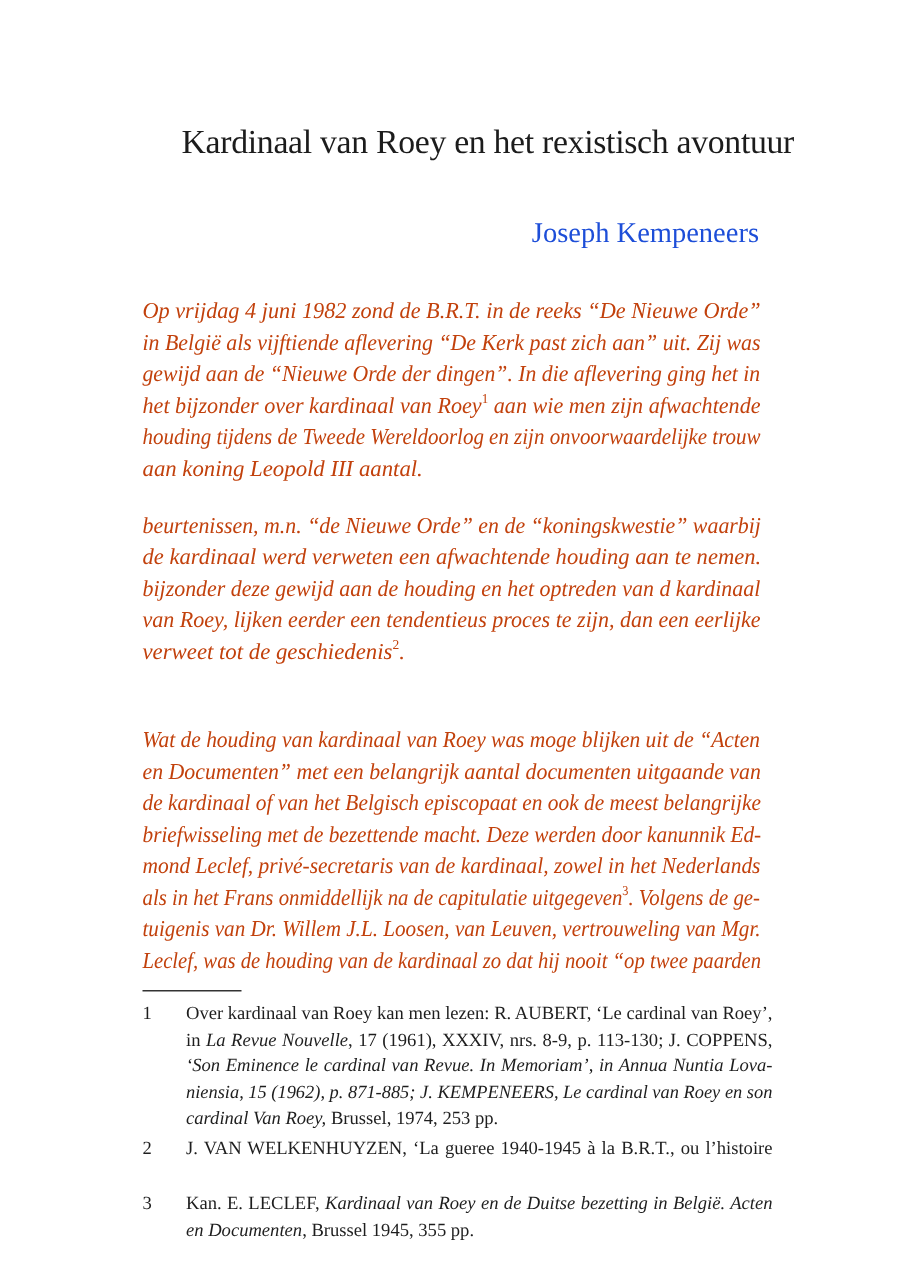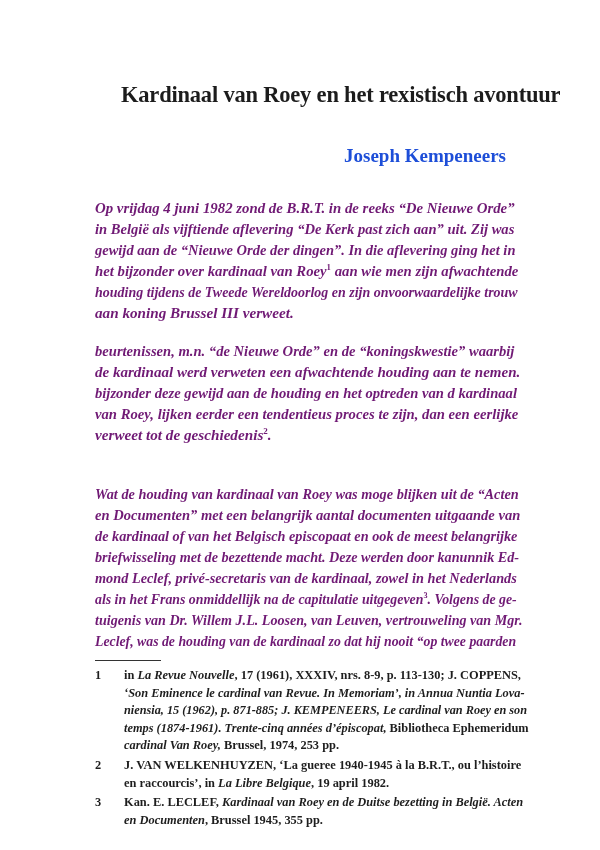--- a/index.html
+++ b/index.html
@@ -1,21 +1,21 @@
 <!DOCTYPE html>
 <html><head>
 <meta charset="utf-8">
 <style>
   html, body { margin: 0; padding: 0; background: #ffffff; }
   body { width: 600px; height: 850px; position: relative; overflow: hidden;
          font-family: "Liberation Serif", "DejaVu Serif", serif; color: #1e1e1e; }
-  .page { position: absolute; left: 0; top: 0; width: 600px; height: 850px; background: #fff; font-weight: bold; }
+  .page { position: absolute; left: 0; top: 0; width: 600px; height: 850px; background: #fff; }
   .title { position: absolute; left: 121px; top: 82px; font-size: 22.5px; letter-spacing: -0.2px; white-space: nowrap; color: #1c1c1c; }
   .author { position: absolute; right: 94px; top: 145px; font-size: 19px; white-space: nowrap; color: #1d4ed8; }
-  .body { position: absolute; left: 95px; width: 412px; font-style: italic; font-size: 15.2px; line-height: 21px; text-align: justify; color: #701a75; }
+  .body { position: absolute; left: 95px; width: 412px; font-style: italic; font-size: 15.2px; line-height: 21px; text-align: justify; color: #c2410c; }
   .body .line { display: block; white-space: nowrap; text-align-last: justify; text-align: justify; }
   .body .line.last { text-align-last: left; }
   #p1 { top: 197px; }
   #p2 { top: 340px; }
   #p3 { top: 483px; }
   sup { font-size: 9px; line-height: 0; vertical-align: super; font-style: normal; }
   .rule { position: absolute; left: 95px; top: 660px; width: 66px; height: 1px; background: #333; }
   .notes { position: absolute; left: 95px; width: 420px; font-size: 12.4px; line-height: 17.5px; color: #1e1e1e; }
   .note { position: relative; padding-left: 29px; margin-bottom: 6px; }
   .note .num { position: absolute; left: 0; top: 0; }
@@ -33,21 +33,21 @@
 
   <div class="title">Kardinaal van Roey en het rexistisch avontuur</div>
   <div class="author">Joseph Kempeneers</div>
 
   <div class="body" id="p1">
     <span class="line" style="display: block; transform: scaleX(0.976303); transform-origin: left center;">Op vrijdag 4 juni 1982 zond de B.R.T. in de reeks “De Nieuwe Orde”</span>
     <span class="line" style="display: block; transform: scaleX(0.960373); transform-origin: left center;">in België als vijftiende aflevering “De Kerk past zich aan” uit. Zij was</span>
     <span class="line" style="display: block; transform: scaleX(0.953704); transform-origin: left center;">gewijd aan de “Nieuwe Orde der dingen”. In die aflevering ging het in</span>
     <span class="line" style="display: block; transform: scaleX(0.971698); transform-origin: left center;"><span>het bijzonder over kardinaal van Roey</span><sup>1</sup><span> aan wie men zijn afwachtende</span></span>
     <span class="line" style="display: block; transform: scaleX(0.919643); transform-origin: left center;">houding tijdens de Tweede Wereldoorlog en zijn onvoorwaardelijke trouw</span>
-    <span class="line last">aan koning Brussel III verweet.</span>
+    <span class="line last">aan koning Leopold III aantal.</span>
   </div>
 
   <div class="body" id="p2">
     <span class="line" style="display: block; transform: scaleX(0.960373); transform-origin: left center;">beurtenissen, m.n. “de Nieuwe Orde” en de “koningskwestie” waarbij</span>
     <span class="line" style="display: block; transform: scaleX(0.990385); transform-origin: left center;">de kardinaal werd verweten een afwachtende houding aan te nemen.</span>
     <span class="line" style="display: block; transform: scaleX(0.962617); transform-origin: left center;">bijzonder deze gewijd aan de houding en het optreden van d kardinaal</span>
     <span class="line" style="display: block; transform: scaleX(0.967136); transform-origin: left center;">van Roey, lijken eerder een tendentieus proces te zijn, dan een eerlijke</span>
     <span class="line last"><span>verweet tot de geschiedenis</span><sup>2</sup><span>.</span></span>
   </div>
 
@@ -60,33 +60,32 @@
     <span class="line" style="display: block; transform: scaleX(0.911504); transform-origin: left center;"><span>als in het Frans onmiddellijk na de capitulatie uitgegeven</span><sup>3</sup><span>. Volgens de ge-</span></span>
     <span class="line" style="display: block; transform: scaleX(0.927928); transform-origin: left center;">tuigenis van Dr. Willem J.L. Loosen, van Leuven, vertrouweling van Mgr.</span>
     <span class="line" style="display: block; transform: scaleX(0.907489); transform-origin: left center;">Leclef, was de houding van de kardinaal zo dat hij nooit “op twee paarden</span>
   </div>
 
   <div class="rule"></div>
 
   <div class="notes" id="n1">
     <div class="note">
       <span class="num">1</span>
+      <span class="nline" style="display: block; width: 391px;">Over kardinaal van Roey kan men lezen: R. AUBERT, ‘Le cardinal van Roey’,</span>
       <span class="nline" style="display: block; width: 391px;"><span>in </span><i>La Revue Nouvelle</i><span>, 17 (1961), XXXIV, nrs. 8-9, p. 113-130; J. COPPENS,</span></span>
       <span class="nline" style="display: block; width: 391px;"><i>‘Son Eminence le cardinal van Revue. In Memoriam’, in Annua Nuntia Lova-</i></span>
       <span class="nline" style="display: block; transform: scaleX(0.989873); transform-origin: left center;"><i>niensia, 15 (1962), p. 871-885; J. KEMPENEERS, Le cardinal van Roey en son</i></span>
-      <span class="nline" style="display: block; transform: scaleX(0.997449); transform-origin: left center;"><i>temps (1874-1961). Trente-cinq années d’épiscopat,</i><span> Bibliotheca Ephemeridum</span></span>
       <span class="nline last"><i>cardinal Van Roey,</i><span> Brussel, 1974, 253 pp.</span></span>
     </div>
   </div>
 
   <div class="notes" id="n2">
     <div class="note">
       <span class="num">2</span>
       <span class="nline" style="display: block; width: 391px;">J. VAN WELKENHUYZEN, ‘La gueree 1940-1945 à la B.R.T., ou l’histoire</span>
-      <span class="nline last"><span>en raccourcis’, in </span><i>La Libre Belgique</i><span>, 19 april 1982.</span></span>
     </div>
   </div>
 
   <div class="notes" id="n3">
     <div class="note">
       <span class="num">3</span>
       <span class="nline" style="display: block; width: 391px;"><span>Kan. E. LECLEF, </span><i>Kardinaal van Roey en de Duitse bezetting in België. Acten</i></span>
       <span class="nline last"><i>en Documenten</i><span>, Brussel 1945, 355 pp.</span></span>
     </div>
   </div>

